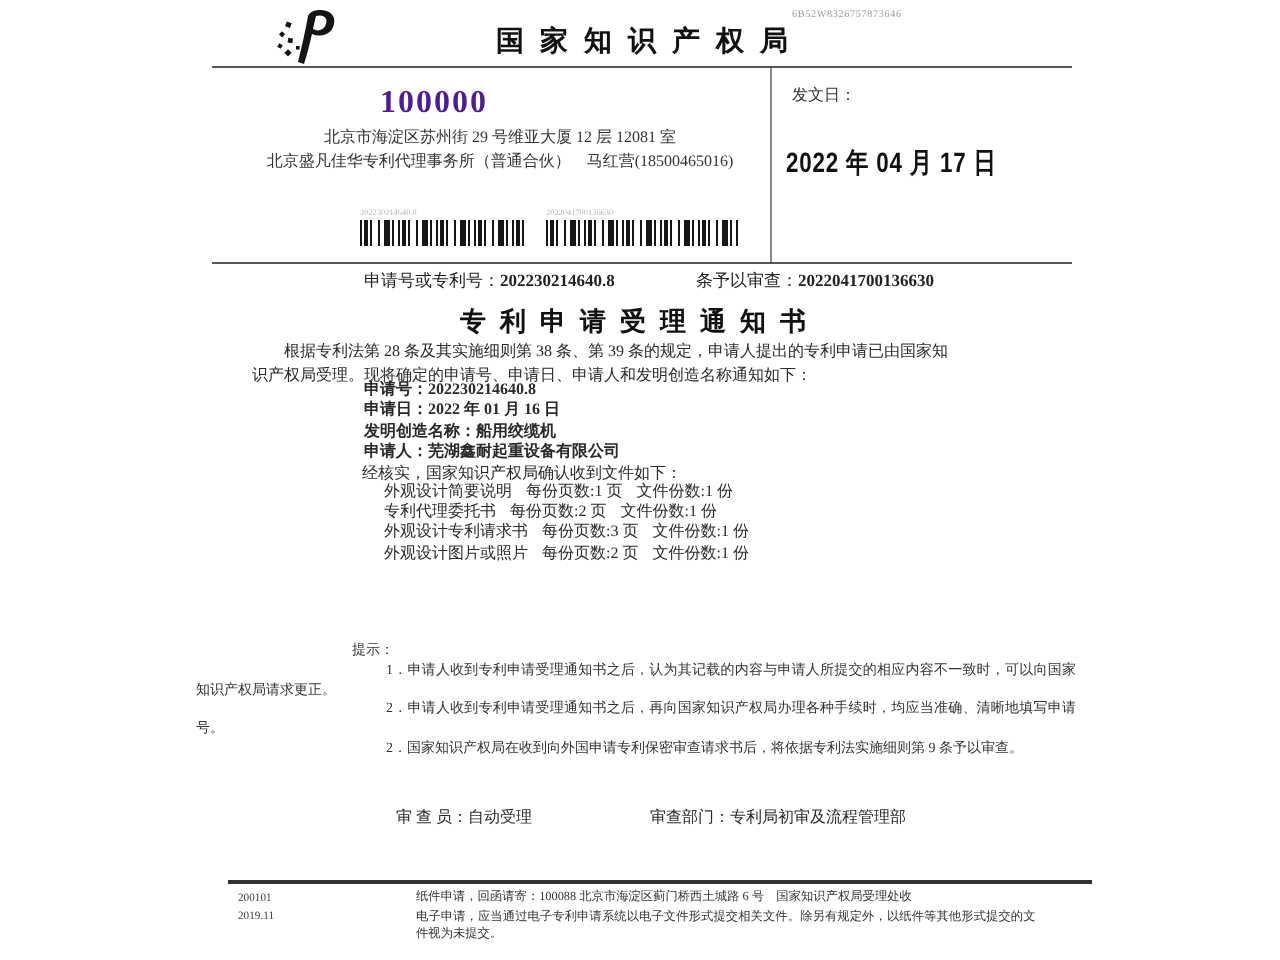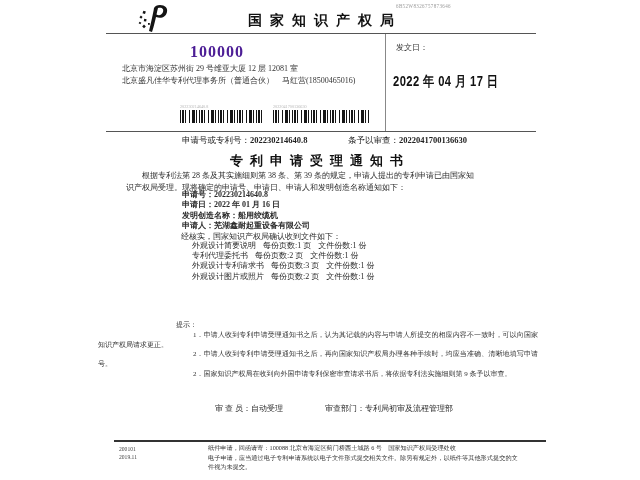--- a/index.html
+++ b/index.html
@@ -12,21 +12,21 @@
     font-weight:bold;letter-spacing:8px;color:#111;white-space:nowrap;}
   .doc-code{top:4px;left:396px;font-size:7px;color:#9a9a9a;transform:scale(.72);
     transform-origin:0 0;letter-spacing:.5px;white-space:nowrap;}
   .logo{top:4px;left:137px;width:36px;height:30px;}
 
   
   .hdrbox{top:33px;left:106px;width:430px;height:97px;
     border-top:1.6px solid #555;border-bottom:1.6px solid #555;}
   .vdiv{position:absolute;left:279px;top:0;width:1px;height:97px;background:#888;}
   .postcode{position:absolute;left:84px;top:9px;font-weight:bold;font-size:16px;letter-spacing:1px;color:#4c1d95;}
-  .addr{position:absolute;left:16px;top:29px;width:256px;text-align:left;
+  .addr{position:absolute;left:16px;top:29px;width:256px;text-align:center;
     font-size:8px;line-height:1.55;color:#333;white-space:nowrap;}
   .bc-group{position:absolute;top:70px;}
   .bc-num{font-size:7px;color:#b5b5b5;transform:scale(.6);transform-origin:0 0;
     white-space:nowrap;height:6px;display:block;}
   .barcode{height:13px;
     background:
       repeating-linear-gradient(90deg,#161616 0 1px,transparent 1px 2px,
         #161616 2px 4px,transparent 4px 5px,#161616 5px 6px,transparent 6px 9px,
         #161616 9px 10px,transparent 10px 12px,#161616 12px 15px,transparent 15px 16px,
         #161616 16px 17px,transparent 17px 19px);}
@@ -53,21 +53,21 @@
   .received-intro{top:231px;left:181px;font-size:8px;color:#2a2a2a;white-space:nowrap;}
   .received-list{top:241px;left:192px;font-size:8px;line-height:10.2px;color:#2a2a2a;}
   .received-list .gap{display:inline-block;width:7px;}
 
   
   .notes{top:321px;left:98px;width:440px;font-size:7px;line-height:1.4;color:#333;}
   .notes-label{margin-left:78px;}
   .notes p{margin:0;text-indent:95px;text-align:justify;}
 
   
-  .exam{top:403px;left:215px;font-size:8px;white-space:nowrap;color:#2a2a2a;}
+  .exam{top:403px;left:198px;font-size:8px;white-space:nowrap;color:#2a2a2a;}
   .dept{top:403px;left:325px;font-size:8px;white-space:nowrap;color:#2a2a2a;}
 
   
   .foot-rule{top:440px;left:114px;width:432px;border-top:2px solid #333;height:0;}
   .form-codes{top:445px;left:119px;font-size:7px;transform:scale(.8);transform-origin:0 0;
     line-height:1.5;color:#444;white-space:nowrap;}
   .footer-text{top:444px;left:208px;width:352px;font-size:7px;transform:scale(.88);
     transform-origin:0 0;line-height:1.5;color:#333;}
   .footer-text p{margin:0;text-align:justify;}
 </style>

